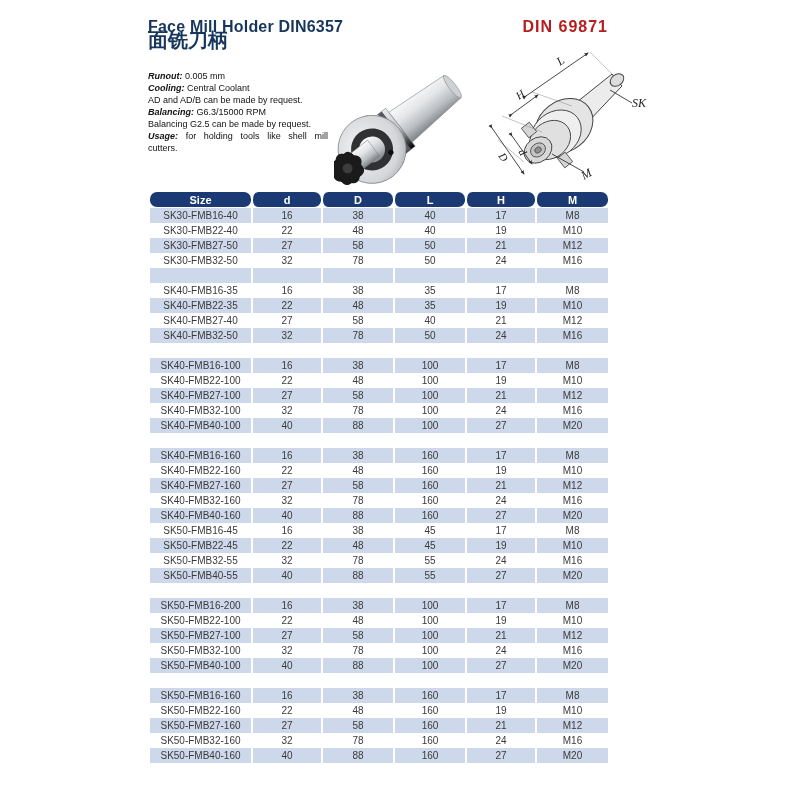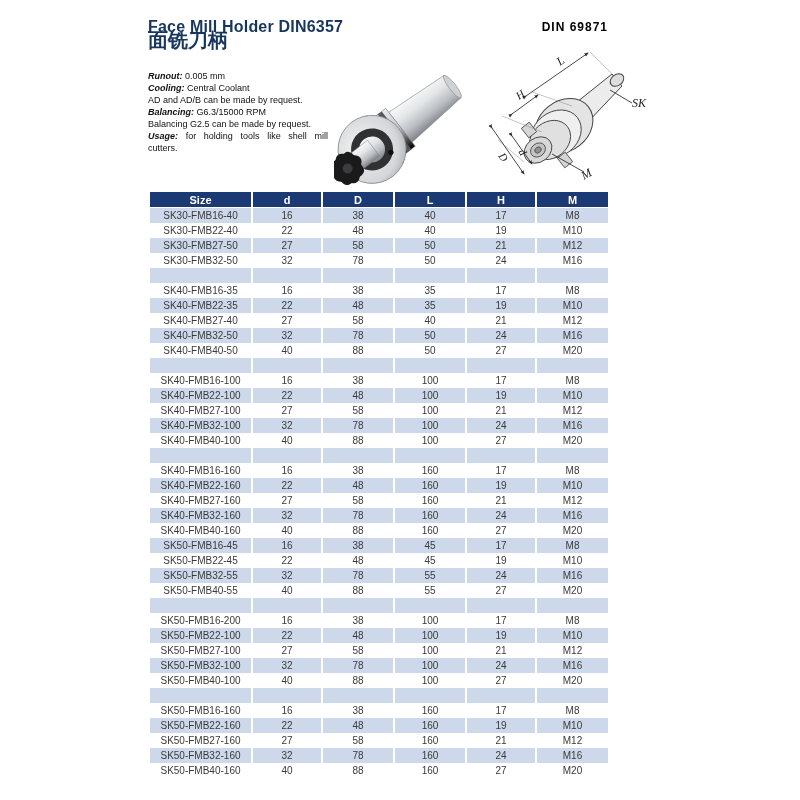--- a/index.html
+++ b/index.html
@@ -3,34 +3,34 @@
 <meta charset="utf-8">
 <style>
   * { margin: 0; padding: 0; box-sizing: border-box; }
   html, body { background: #ffffff; }
   body { font-family: "Liberation Sans", sans-serif; }
   .page { position: relative; width: 800px; height: 800px; background: #fff; overflow: hidden; }
 
   
   .title-row { position: absolute; left: 148px; top: 6px; width: 460px; display: flex; justify-content: space-between; align-items: center; margin-top: 12px; }
   .title-en { color: #17365d; font-size: 16px; font-weight: bold; letter-spacing: 0.2px; }
-  .din-standard { color: #000000; font-size: 12px; font-weight: bold; letter-spacing: 1px; }
+  .din-standard { color: #b91c1c; font-size: 16px; font-weight: bold; letter-spacing: 1px; }
   .title-zh { position: absolute; left: 148px; top: 27px; color: #17365d; font-size: 20px; font-weight: bold; }
 
   
   .specs { position: absolute; left: 148px; top: 70px; width: 180px; font-size: 9px; line-height: 12px; color: #111; text-align: justify; }
   .spec-line b { font-weight: bold; font-style: italic; }
 
   
   .photo-wrap { position: absolute; left: 334px; top: 54px; width: 148px; height: 134px; }
   .drawing-wrap { position: absolute; left: 472px; top: 50px; width: 178px; height: 138px; }
 
   
   table.dim-table { position: absolute; left: 150px; top: 192px; width: 458px; border-collapse: separate; border-spacing: 0; table-layout: fixed; }
-  .dim-table th { background: #1b3a74; color: #ffffff; font-size: 11px; font-weight: bold; height: 16px; border-bottom: 1px solid #fff; text-align: center; vertical-align: middle; padding: 0; }
+  .dim-table th { background: #1b3a74; color: #ffffff; font-size: 11px; font-weight: bold; height: 16px; border-bottom: 1px solid #fff; text-align: center; vertical-align: middle; padding: 0; border-radius: 7px; }
   .dim-table td { height: 15px; font-size: 10px; color: #3a3a3a; text-align: center; vertical-align: middle; padding: 0; line-height: 15px; white-space: nowrap; }
   .dim-table th + th, .dim-table td + td { border-left: 2px solid #ffffff; }
   .dim-table tbody tr:nth-child(odd) td { background: #cdd8ea; }
 
   svg text.dim-label { font-family: "Liberation Serif", serif; font-style: italic; font-size: 11px; fill: #222; }
   svg text.dim-label-big { font-family: "Liberation Serif", serif; font-style: italic; font-size: 12px; fill: #222; }
 </style>
 </head>
 <body>
 
@@ -233,28 +233,20 @@
         </tr>
         <tr>
           <td>SK40-FMB32-50</td>
           <td>32</td>
           <td>78</td>
           <td>50</td>
           <td>24</td>
           <td>M16</td>
         </tr>
         <tr>
-          <td>SK40-FMB40-50</td>
-          <td>40</td>
-          <td>88</td>
-          <td>50</td>
-          <td>27</td>
-          <td>M20</td>
-        </tr>
-        <tr>
           <td></td>
           <td></td>
           <td></td>
           <td></td>
           <td></td>
           <td></td>
         </tr>
         <tr>
           <td>SK40-FMB16-100</td>
           <td>16</td>

